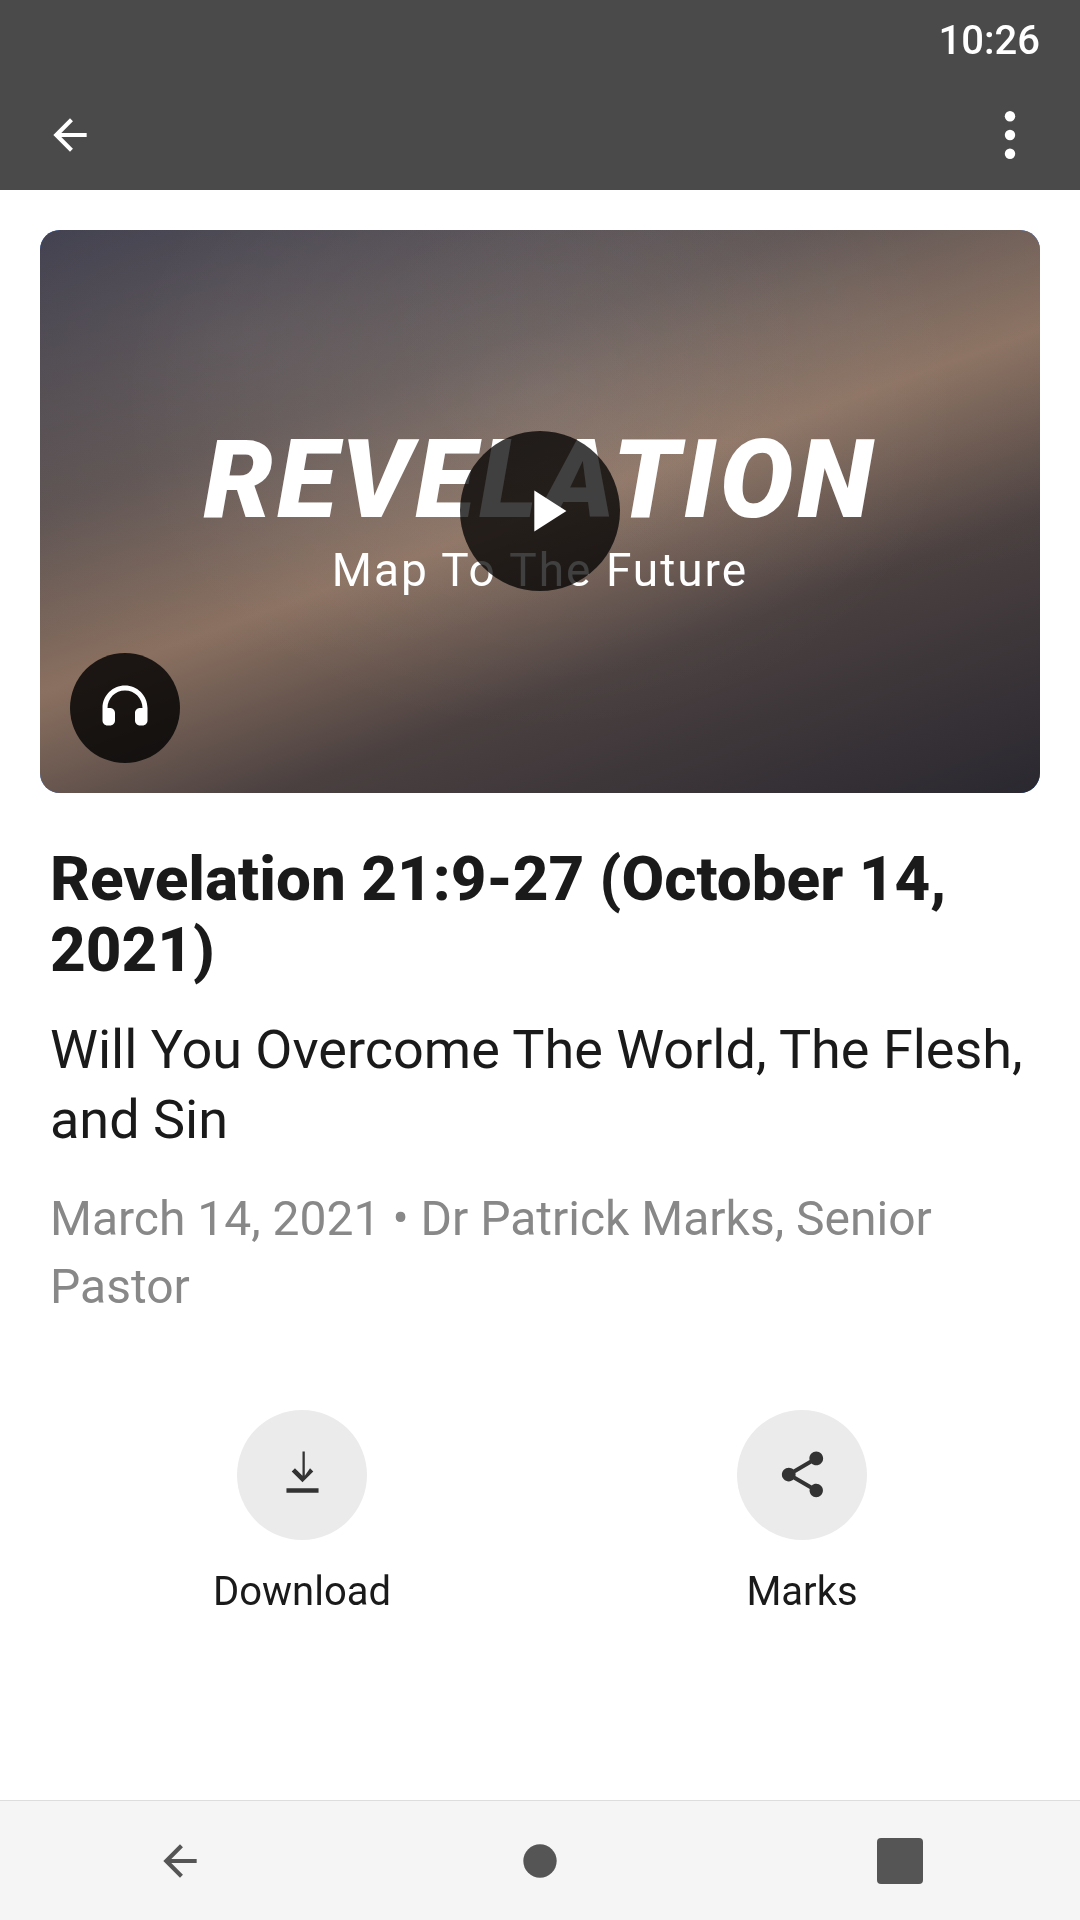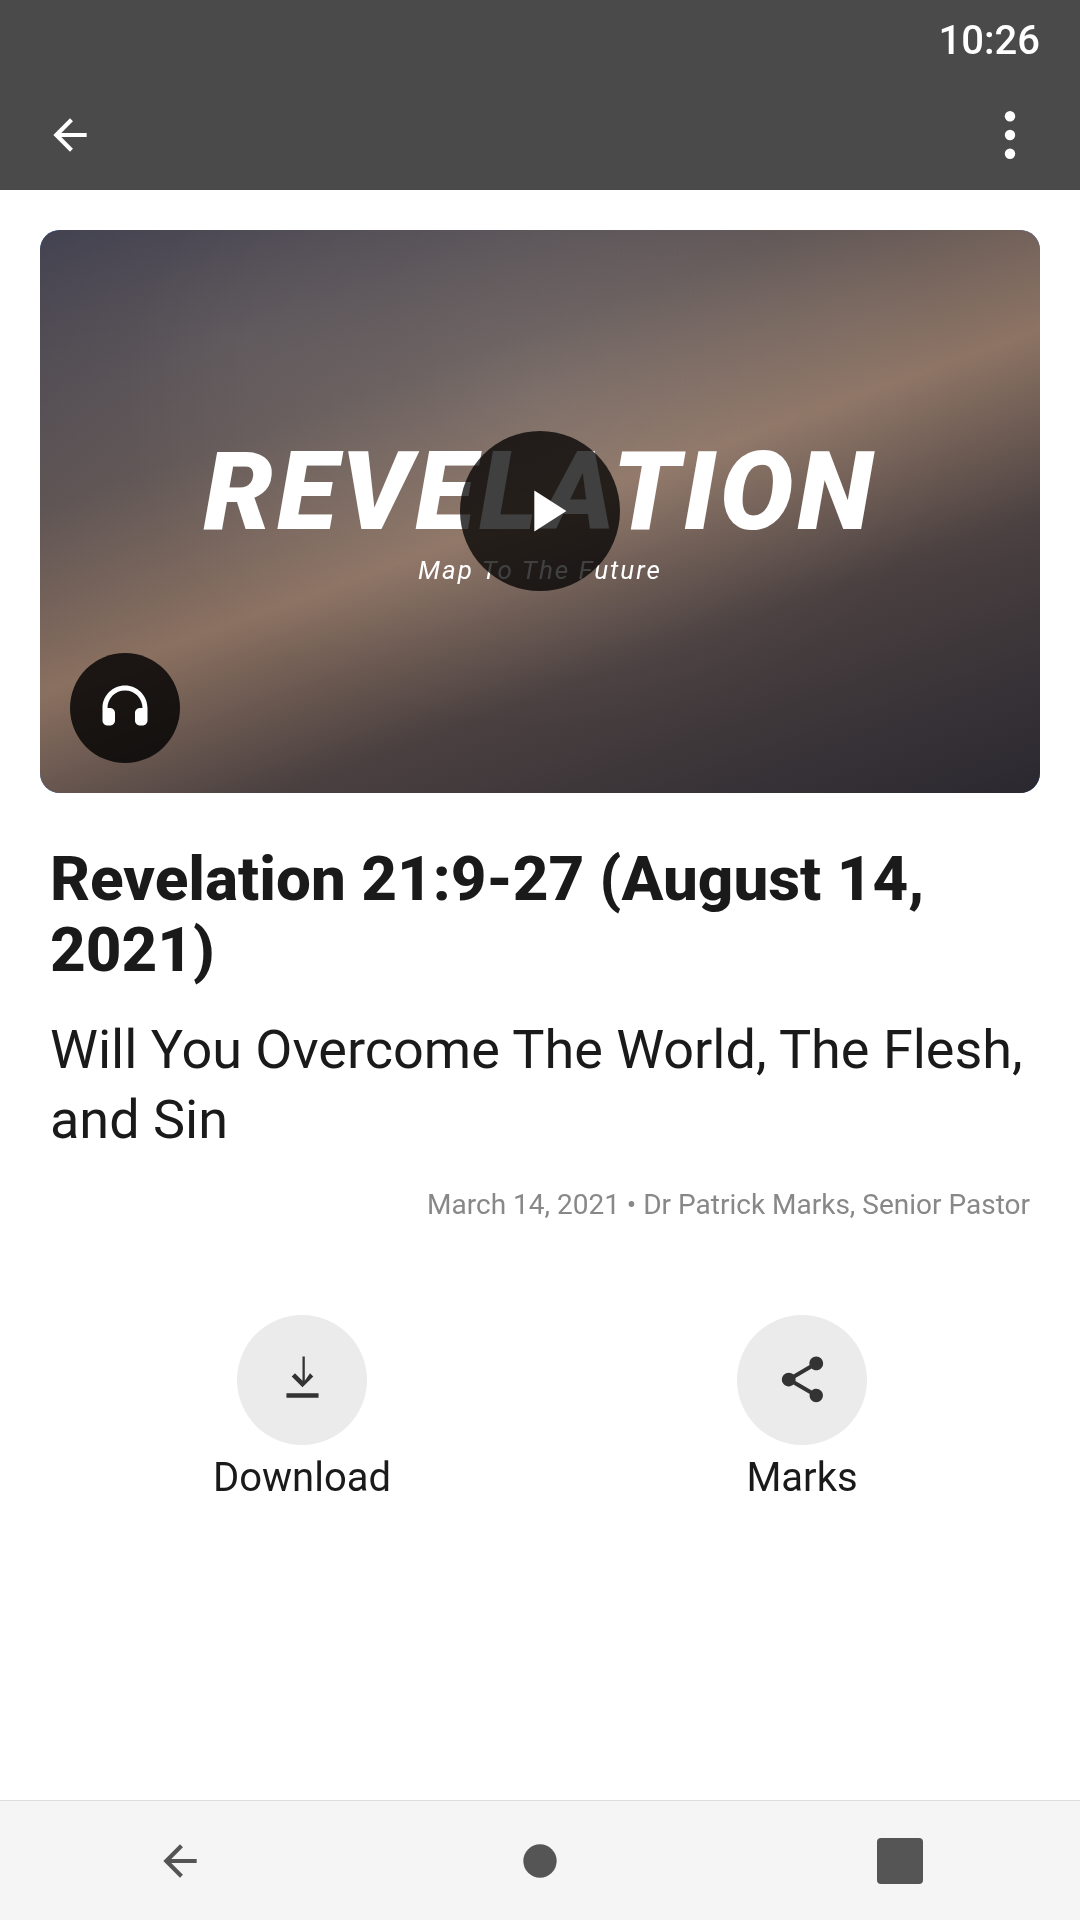--- a/index.html
+++ b/index.html
@@ -129,23 +129,22 @@
       font-size: 110px;
       font-weight: 900;
       color: white;
       letter-spacing: 4px;
       line-height: 1;
       font-style: italic;
       text-transform: uppercase;
     }
 
     .subtitle-text {
-      font-size: 26px;
+      font-size: 46px;
       color: white;
-      font-style: italic;
       letter-spacing: 2px;
       margin-top: 8px;
     }
 
     
     .play-button {
       position: absolute;
       top: 50%;
       left: 50%;
       transform: translate(-50%, -50%);
@@ -203,41 +202,40 @@
 
     .sermon-subtitle {
       font-size: 54px;
       color: #1a1a1a;
       font-weight: 400;
       line-height: 1.3;
       margin-bottom: 30px;
     }
 
     .sermon-meta {
-      font-size: 28px;
+      font-size: 48px;
       color: #888888;
       line-height: 1.4;
       margin-bottom: 60px;
-      text-align: right;
     }
 
     
     .action-buttons {
       display: flex;
       justify-content: space-around;
       align-items: center;
       padding: 30px 40px;
       margin-top: 20px;
     }
 
     .action-item {
       display: flex;
       flex-direction: column;
       align-items: center;
-      gap: 9px;
+      gap: 28px;
       cursor: pointer;
     }
 
     .action-circle {
       width: 130px;
       height: 130px;
       background: #ebebeb;
       border-radius: 50%;
       display: flex;
       align-items: center;
@@ -352,21 +350,21 @@
   </div>
 
   <div class="headphones-badge">
     <svg viewBox="0 0 24 24" xmlns="http://www.w3.org/2000/svg">
       <path d="M12 3C7.029 3 3 7.029 3 12v5c0 1.104.896 2 2 2h1c1.104 0 2-.896 2-2v-3c0-1.104-.896-2-2-2H5c0-3.866 3.134-7 7-7s7 3.134 7 7h-1c-1.104 0-2 .896-2 2v3c0 1.104.896 2 2 2h1c1.104 0 2-.896 2-2v-5c0-4.971-4.029-9-9-9z"></path>
     </svg>
   </div>
 </div>
 
 <div class="content">
-  <div class="sermon-title">Revelation 21:9-27 (August 14, 2021)</div>
+  <div class="sermon-title">Revelation 21:9-27 (October 14, 2021)</div>
   <div class="sermon-subtitle">Will You Overcome The World, The Flesh, and Sin</div>
   <div class="sermon-meta">March 14, 2021 • Dr Patrick Marks, Senior Pastor</div>
 </div>
 
 <div class="action-buttons">
 
   <div class="action-item">
     <div class="action-circle">
       <svg viewBox="0 0 24 24" xmlns="http://www.w3.org/2000/svg">
         <path d="M5 20h14v-2H5v2zm7-18v10.586l-3.293-3.293-1.414 1.414L12 15.414l4.707-4.707-1.414-1.414L13 12.586V2h-1z"></path>

